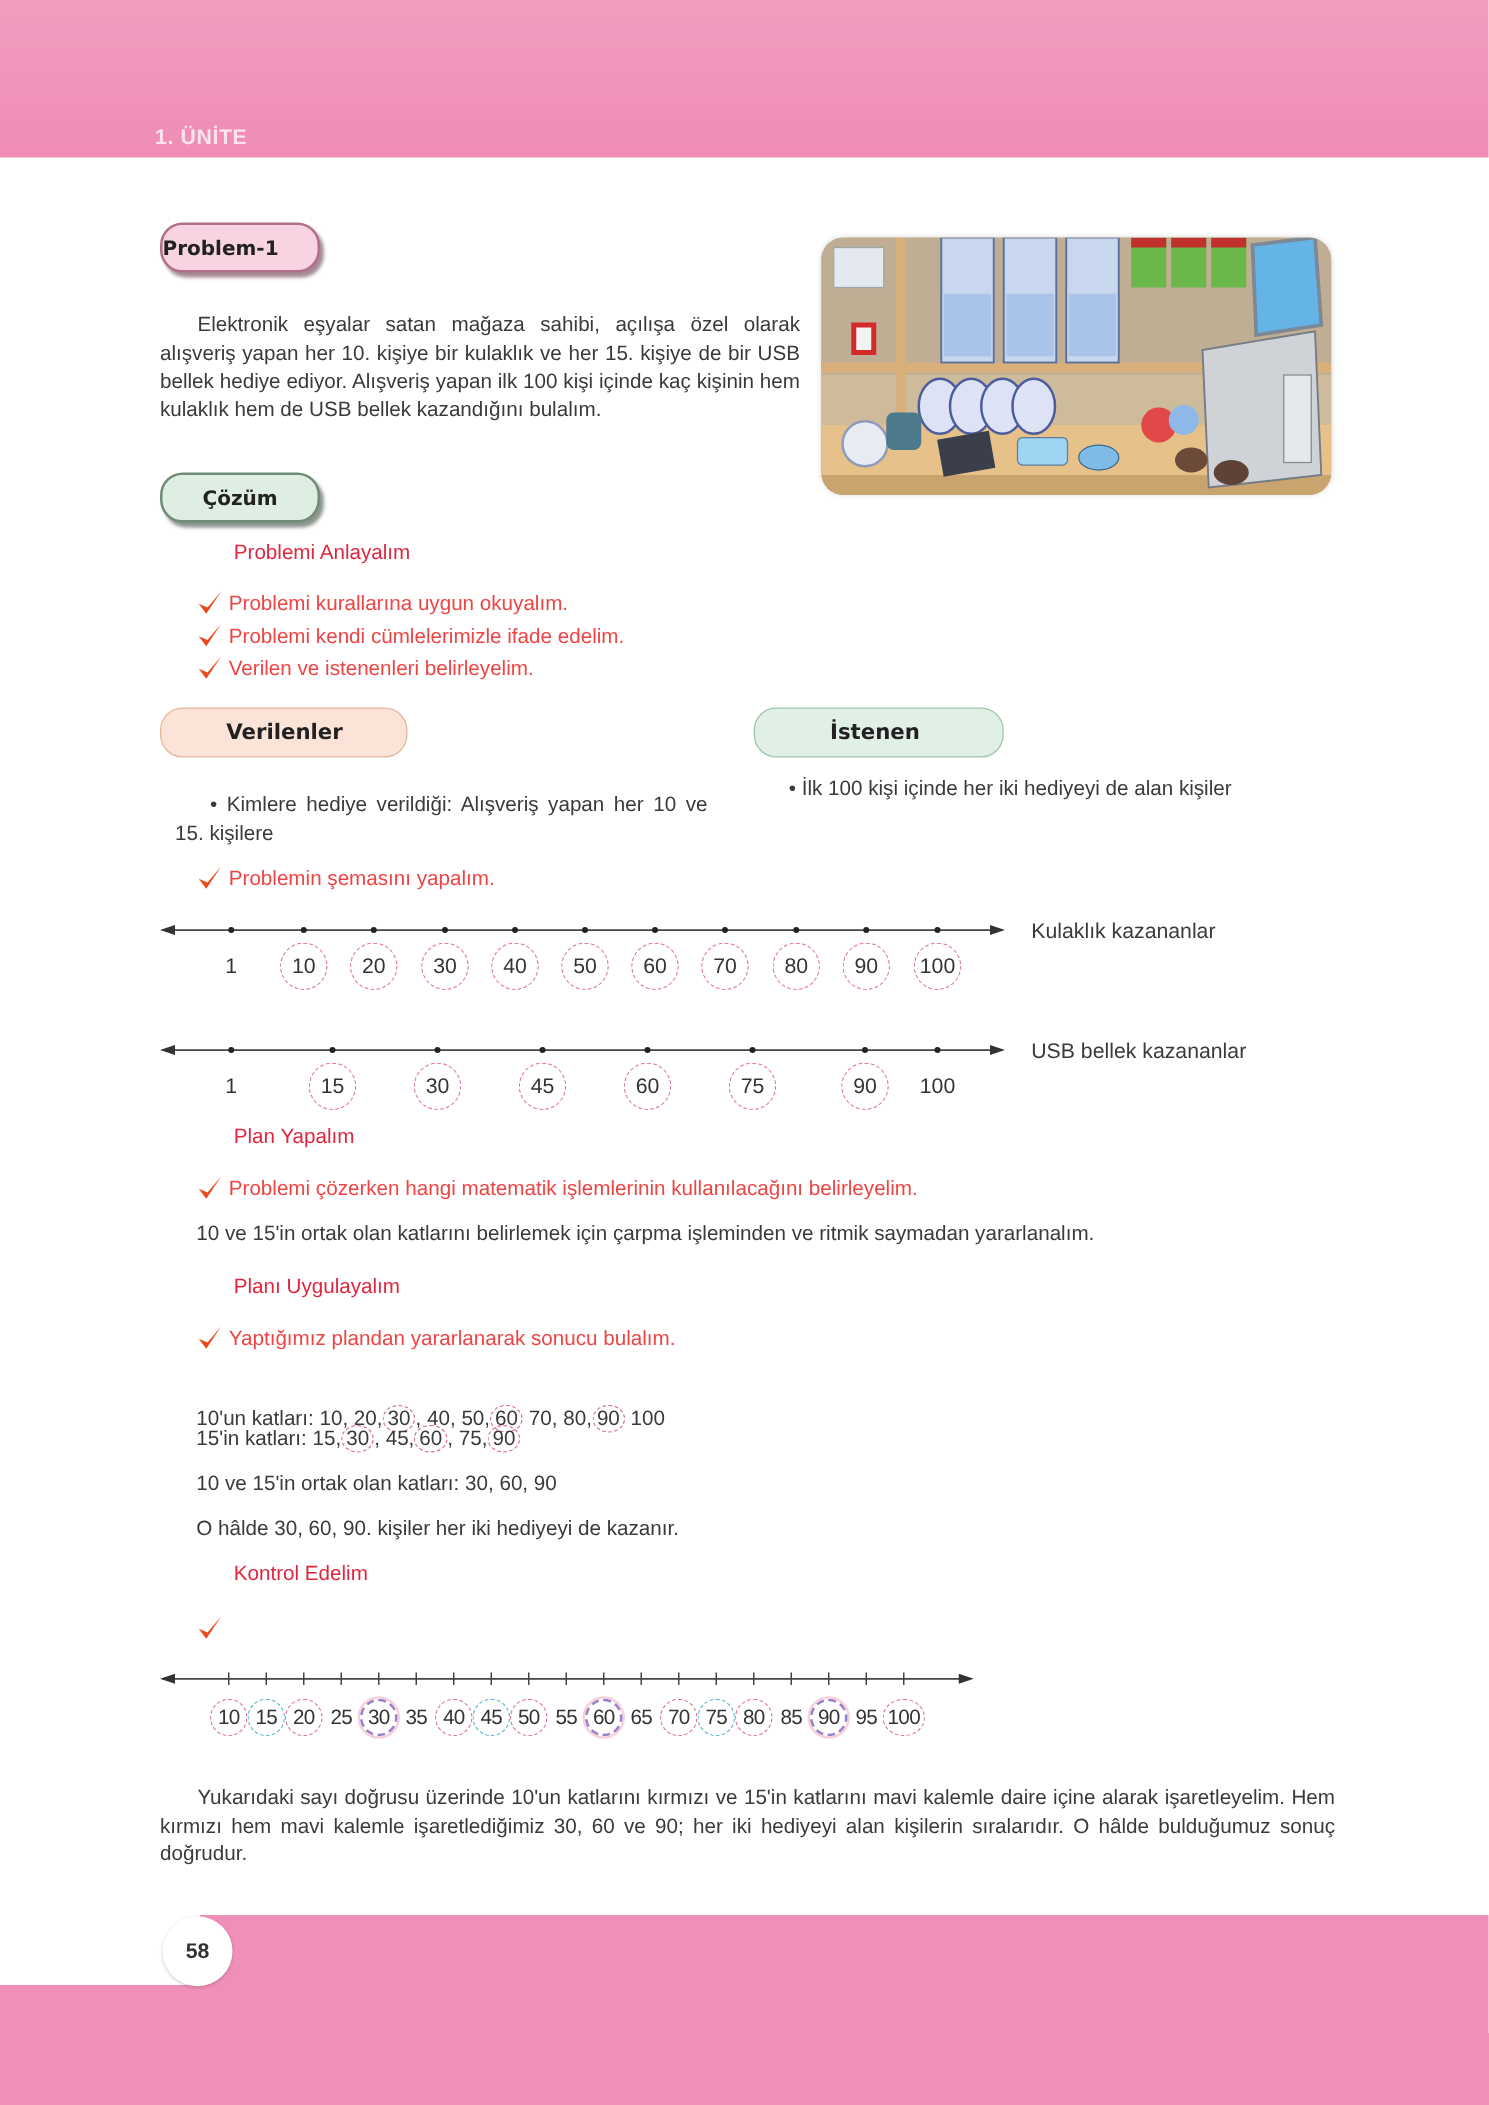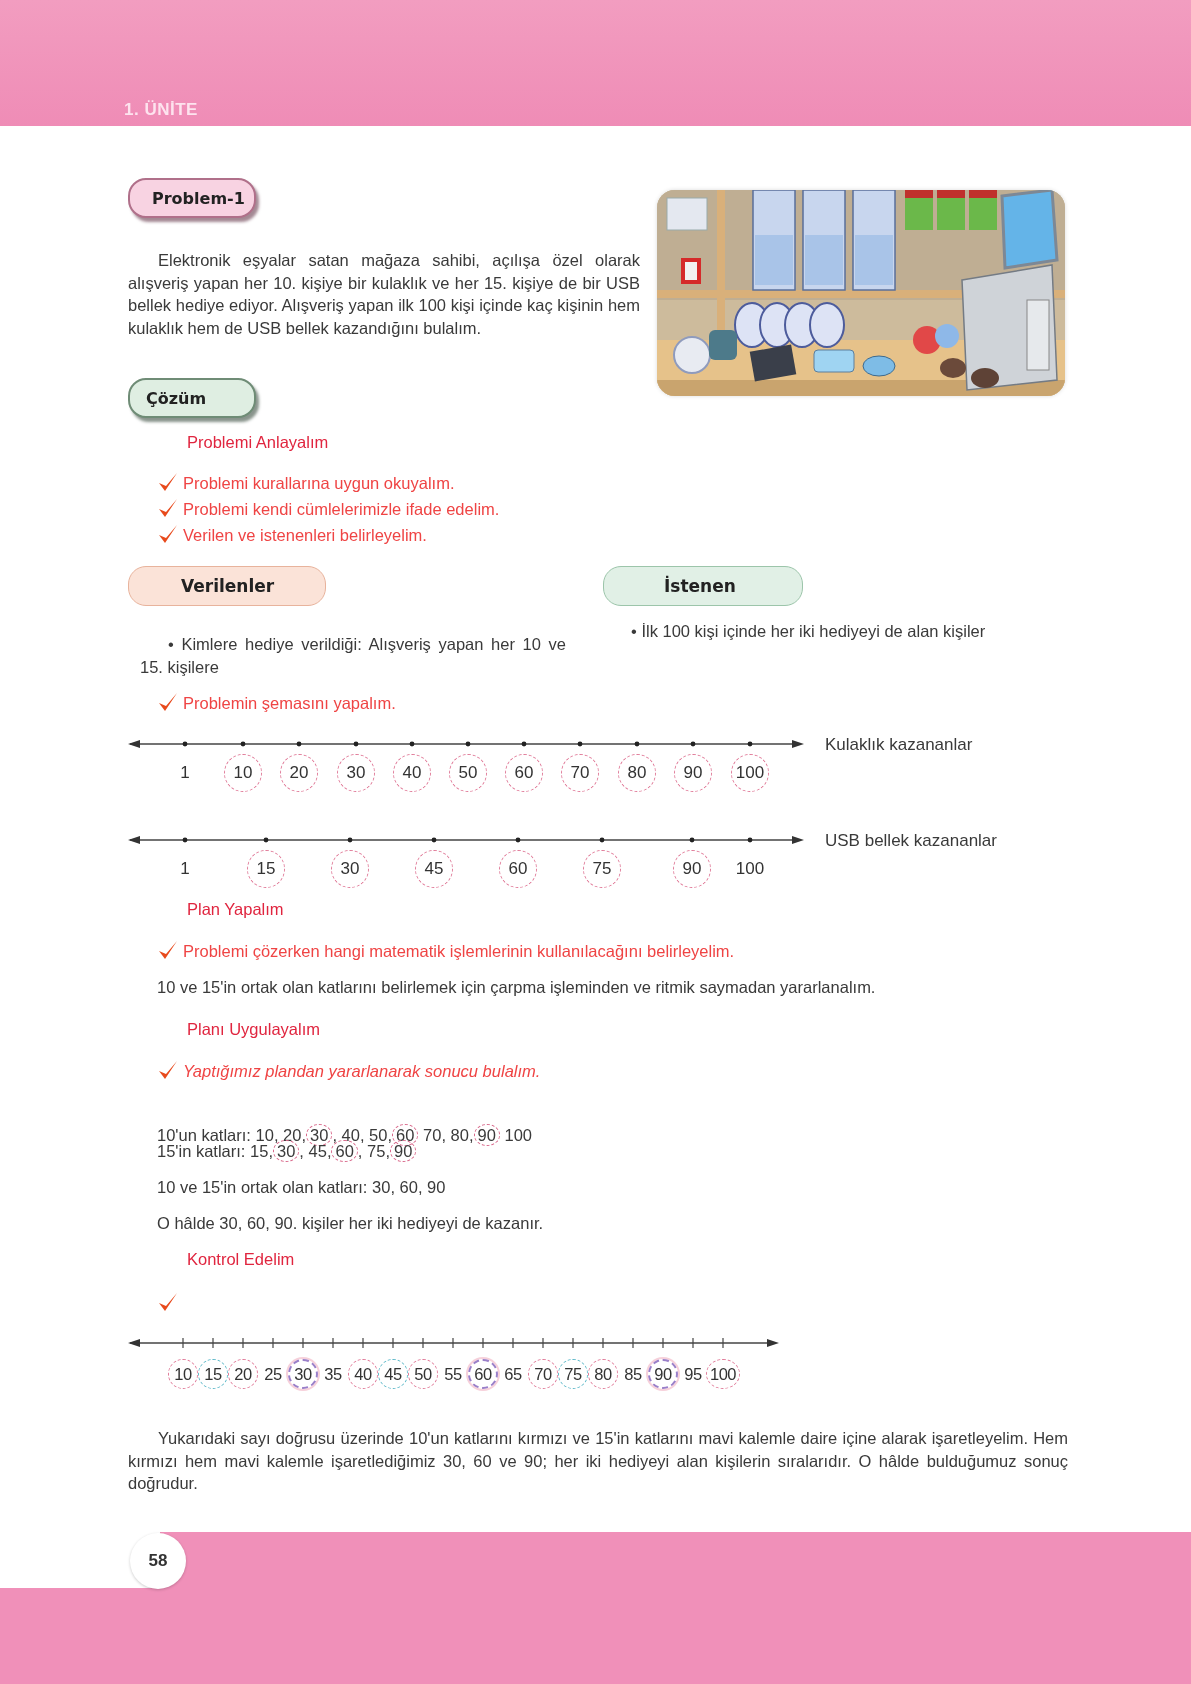--- a/index.html
+++ b/index.html
@@ -7,22 +7,22 @@
   body { position: relative; font-family: "Liberation Sans", sans-serif; color: #3a3a3a; }
 
   .top-band { position: absolute; left: 0; top: 0; width: 1191px; height: 126px; background: linear-gradient(#f29dc0, #ef8cb6); }
   .unit-label { position: absolute; left: 124px; top: 100px; font-size: 17px; font-weight: bold; color: #fde3ee; letter-spacing: 0.5px; }
 
   .bottom-band { position: absolute; left: 0; top: 1532px; width: 1191px; height: 152px; background: #f090b9; }
   .bottom-band-white { position: absolute; left: 0; top: 1500px; width: 160px; height: 88px; background: #ffffff; }
   .page-number { position: absolute; left: 130px; top: 1533px; width: 56px; height: 56px; border-radius: 50%; background: #fff; box-shadow: 0 1px 3px rgba(0,0,0,0.2); display: flex; align-items: center; justify-content: center; font-size: 17px; font-weight: bold; color: #333; }
 
   .pill { position: absolute; border-radius: 18px; display: flex; align-items: center; font-family: "DejaVu Sans", sans-serif; font-weight: bold; font-size: 17px; color: #222; }
-  .pill-problem { left: 128px; top: 178px; width: 128px; height: 40px; background: #f8d3e2; border: 2px solid #b0708a; box-shadow: 3px 4px 3px rgba(90,40,60,0.55); padding-left: 22px; font-size: 16px; }
-  .pill-cozum { left: 128px; top: 378px; width: 128px; height: 40px; background: #dfeee2; border: 2px solid #6f8c76; box-shadow: 3px 4px 3px rgba(40,60,45,0.55); padding-left: 16px; font-size: 16px; }
+  .pill-problem { left: 128px; top: 178px; width: 128px; height: 40px; background: #f8d3e2; border: 2px solid #b0708a; box-shadow: 3px 4px 3px rgba(90,40,60,0.55); padding-left: 0; font-size: 16px; }
+  .pill-cozum { left: 128px; top: 378px; width: 128px; height: 40px; background: #dfeee2; border: 2px solid #6f8c76; box-shadow: 3px 4px 3px rgba(40,60,45,0.55); padding-left: 32px; font-size: 16px; }
   .pill-verilenler { left: 128px; top: 566px; width: 198px; height: 40px; background: #fbe3d8; border: 1px solid #e8b39c; padding-left: 52px; }
   .pill-istenen { left: 603px; top: 566px; width: 200px; height: 40px; background: #e1f0e6; border: 1px solid #9cc5aa; padding-left: 60px; }
 
   .para { position: absolute; font-size: 16.5px; line-height: 22.5px; color: #3a3a3a; }
   .justify { text-align: justify; margin-top: 13px; }
   .indent { text-indent: 30px; }
 
   .red-heading { position: absolute; font-size: 16.5px; color: #e0253f; }
 
   .check-row { position: absolute; display: flex; align-items: center; font-size: 16.5px; color: #ef4444; white-space: nowrap; }
@@ -207,21 +207,21 @@
 <div class="red-heading" style="left:187px; top:900px;">Plan Yapalım</div>
 <div class="check-row" style="left:157px; top:940px;">
   <svg class="check-icon" viewBox="0 0 22 22">
       <path d="M2 11 L8 19 L20 1 L9 14 Z" fill="#e84a1c"></path>
     </svg>
   <span>Problemi çözerken hangi matematik işlemlerinin kullanılacağını belirleyelim.</span>
 </div>
 <p class="para" style="left:157px; top:976px; width:900px;">10 ve 15'in ortak olan katlarını belirlemek için çarpma işleminden ve ritmik saymadan yararlanalım.</p>
 
 <div class="red-heading" style="left:187px; top:1020px;">Planı Uygulayalım</div>
-<div class="check-row" style="left:157px; top:1060px;font-style:italic;">
+<div class="check-row" style="left:157px; top:1060px;">
   <svg class="check-icon" viewBox="0 0 22 22">
       <path d="M2 11 L8 19 L20 1 L9 14 Z" fill="#e84a1c"></path>
     </svg>
   <span>Yaptığımız plandan yararlanarak sonucu bulalım.</span>
 </div>
 
 <p class="para" style="left:157px; top:1104px; white-space:nowrap;margin-top:20px;">
   <span>10'un katları:</span>
   <span>10</span>,
   <span>20</span>,<span class="inline-circ">30</span>,

